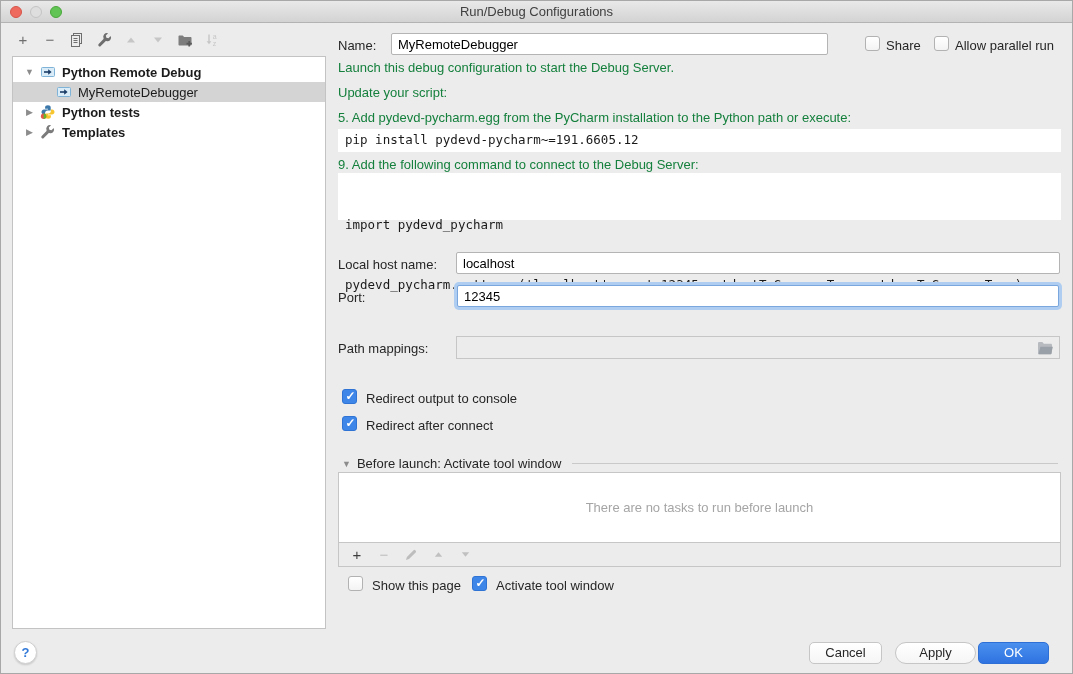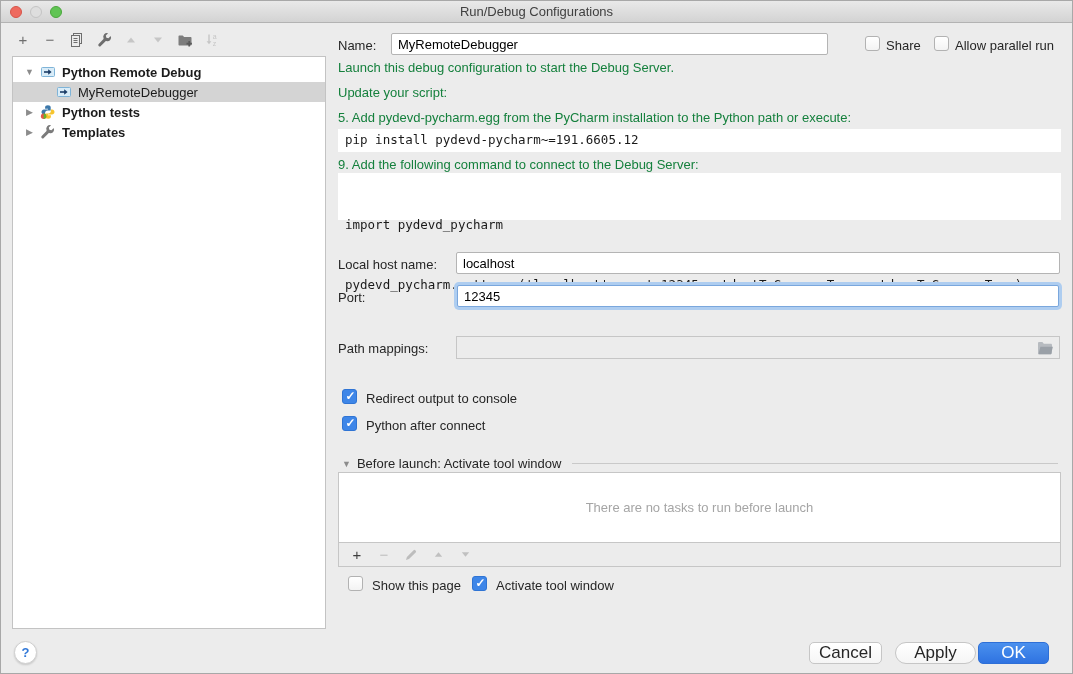--- a/index.html
+++ b/index.html
@@ -92,21 +92,21 @@
   .tt-icon { width:14px; height:14px; display:flex; align-items:center; justify-content:center; font-size:15px; color:#c0c0c0; }
   .tt-icon.dark { color:#3d3d3d; }
   
   .help {
     position:absolute; left:13px; top:640px; width:23px; height:23px; border-radius:50%;
     background:#fff; border:1px solid #cfcfcf; box-shadow:0 1px 2px rgba(0,0,0,.15);
     color:#3178d8; font-weight:bold; font-size:13px; text-align:center; line-height:21px;
   }
   .btn {
     position:absolute; top:641px; height:22px; border:1px solid #c6c6c6; border-radius:5px;
-    background:linear-gradient(#ffffff,#f5f5f5); font-size:17px; color:#262626;
+    background:linear-gradient(#ffffff,#f5f5f5); font-size:13px; color:#262626;
     text-align:center; line-height:20px;
   }
   .btn.primary {
     background:linear-gradient(#4a90ee,#2f73e1); border-color:#2e6fd6; color:#ffffff;
   }
 </style>
 </head>
 <body>
 
 <div class="window">
@@ -234,21 +234,21 @@
       <svg width="17" height="14" viewBox="0 0 17 14">
         <path d="M1 12V2.2C1 1.5 1.5 1 2.2 1h3.2l1.4 1.7h7c.7 0 1.2.5 1.2 1.2V12c0 .7-.5 1.2-1.2 1.2H2.2C1.5 13.2 1 12.7 1 12z" fill="#b7bbc0"></path>
         <path d="M3.4 5.8h12.5L14 13.2H1.4z" fill="#9aa0a7"></path>
       </svg>
     </span>
   </div>
 
   <div class="cb checked" style="left:341px; top:388px;"></div>
   <div class="cb-label" style="left:365px; top:390px;">Redirect output to console</div>
   <div class="cb checked" style="left:341px; top:415px;"></div>
-  <div class="cb-label" style="left:365px; top:417px;">Python after connect</div>
+  <div class="cb-label" style="left:365px; top:417px;">Redirect after connect</div>
 
   <div class="bl-header">
     <span class="tw">▼</span>
     <span>Before launch: Activate tool window</span>
     <span class="line"></span>
   </div>
   <div class="tasks">
     <div class="tasks-empty">There are no tasks to run before launch</div>
     <div class="tasks-toolbar">
       <div class="tt-icon dark">+</div>

